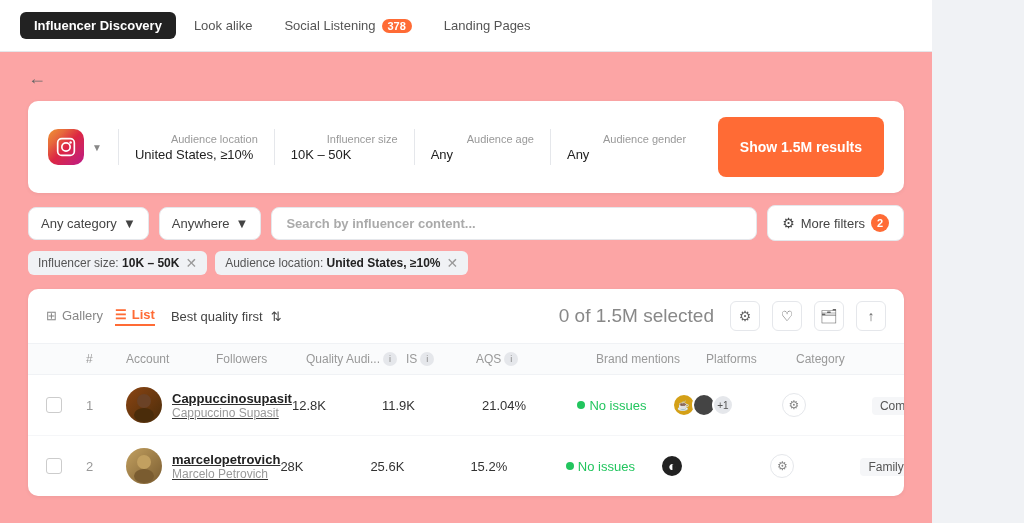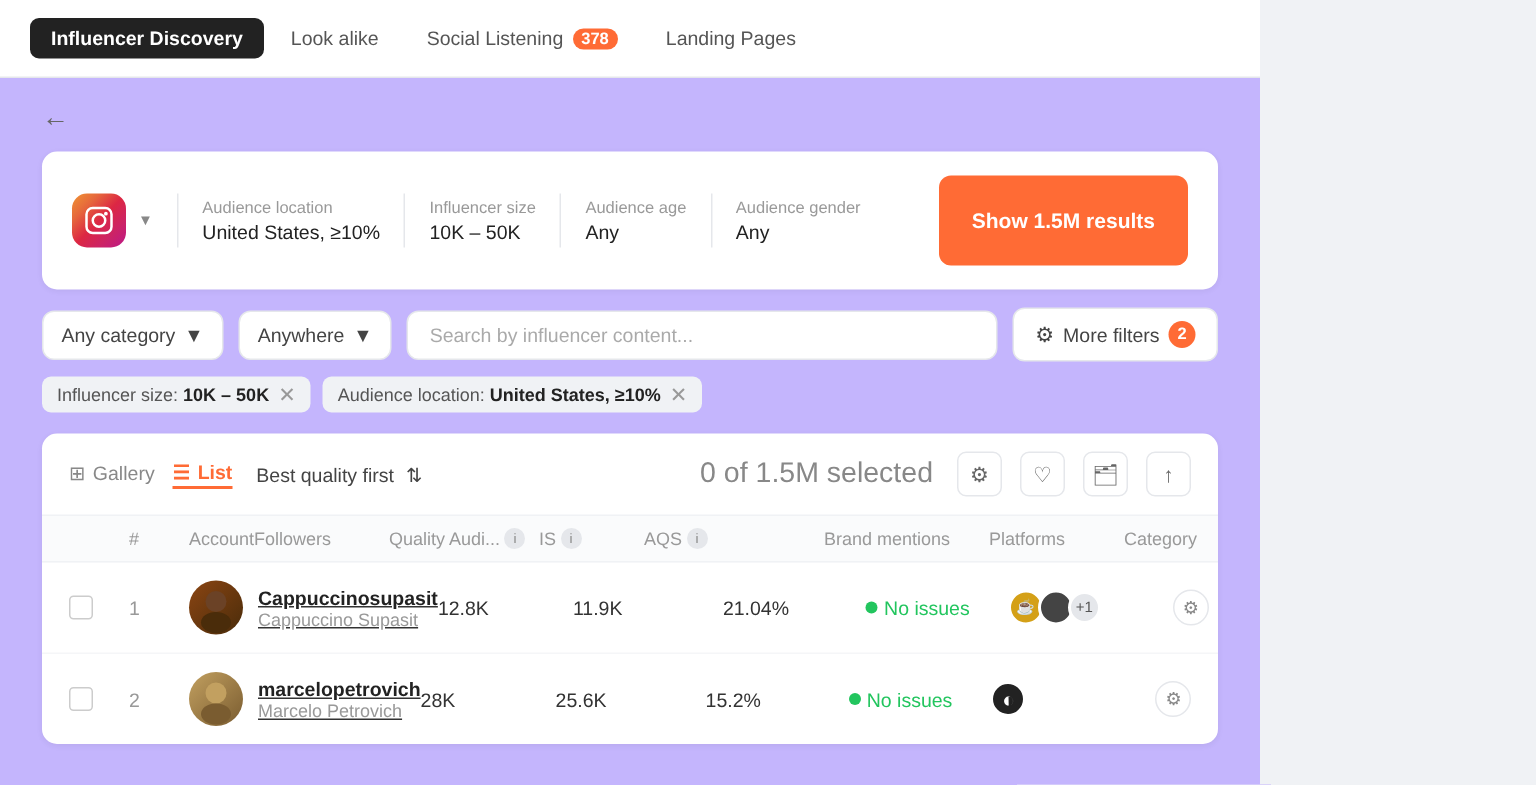--- a/index.html
+++ b/index.html
@@ -6,22 +6,22 @@
     body {
       font-family: -apple-system, BlinkMacSystemFont, 'Segoe UI', sans-serif;
       background: #f0f2f5;
       width: 1024px;
       height: 523px;
       overflow: hidden;
       font-size: 13px;
       color: #333;
     }
     .app-container {
-      background: #c4b5fd;
-      width: 840px;
+      background: #fca5a5;
+      width: 932px;
       height: 523px;
       display: flex;
       flex-direction: column;
     }
     
     .top-nav {
       background: #fff;
       border-bottom: 1px solid #e5e7eb;
       display: flex;
       align-items: center;
@@ -105,20 +105,21 @@
     }
     .filter-item {
       display: flex;
       flex-direction: column;
       gap: 2px;
       cursor: pointer;
     }
     .filter-label {
       font-size: 11px;
       color: #999;
+      margin-left: 36px;
     }
     .filter-value {
       font-size: 13px;
       color: #222;
       font-weight: 500;
     }
     .show-results-btn {
       margin-left: auto;
       background: #ff6b35;
       color: white;
@@ -151,20 +152,21 @@
       white-space: nowrap;
     }
     .search-input-wrap {
       flex: 1;
       background: #fff;
       border: 1px solid #e5e7eb;
       border-radius: 8px;
       padding: 8px 14px;
       font-size: 13px;
       color: #aaa;
+      font-weight: bold;
     }
     .more-filters-btn {
       background: #fff;
       border: 1px solid #e5e7eb;
       border-radius: 8px;
       padding: 8px 14px;
       font-size: 13px;
       color: #444;
       cursor: pointer;
       display: flex;

